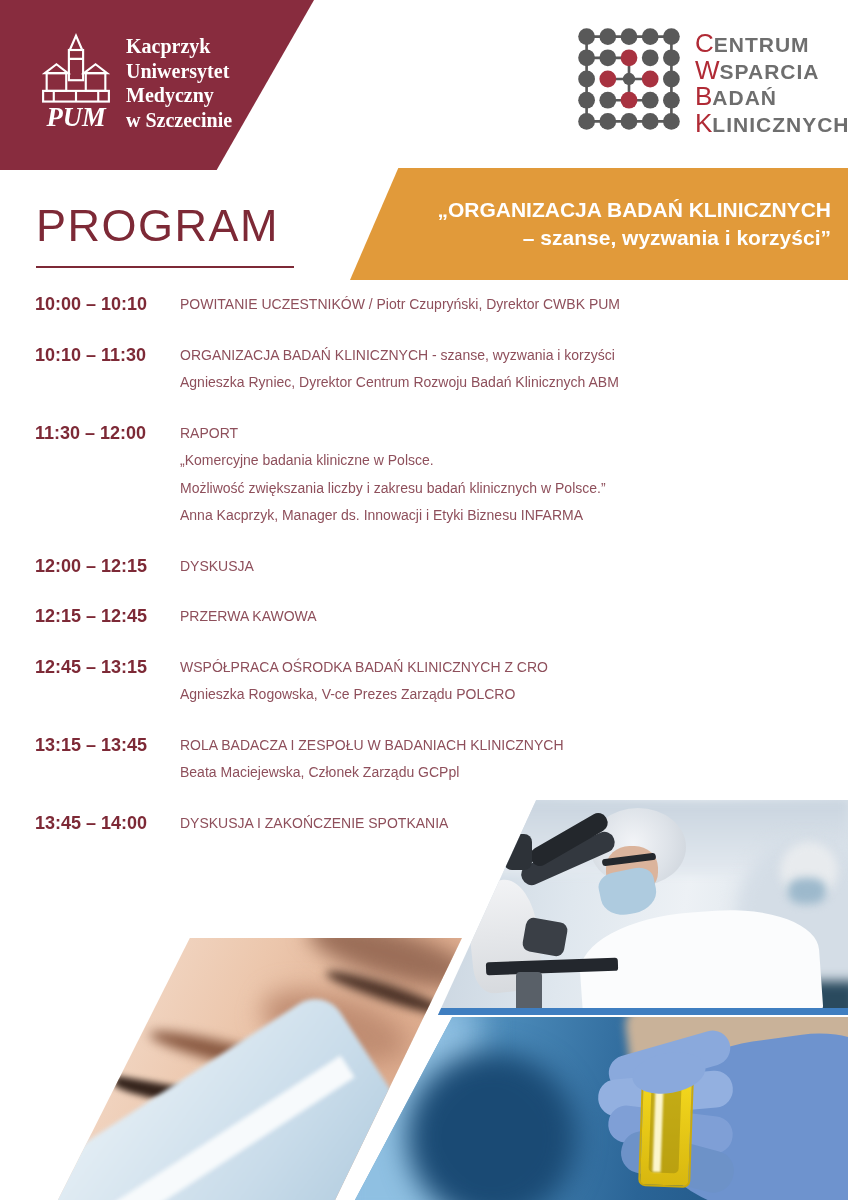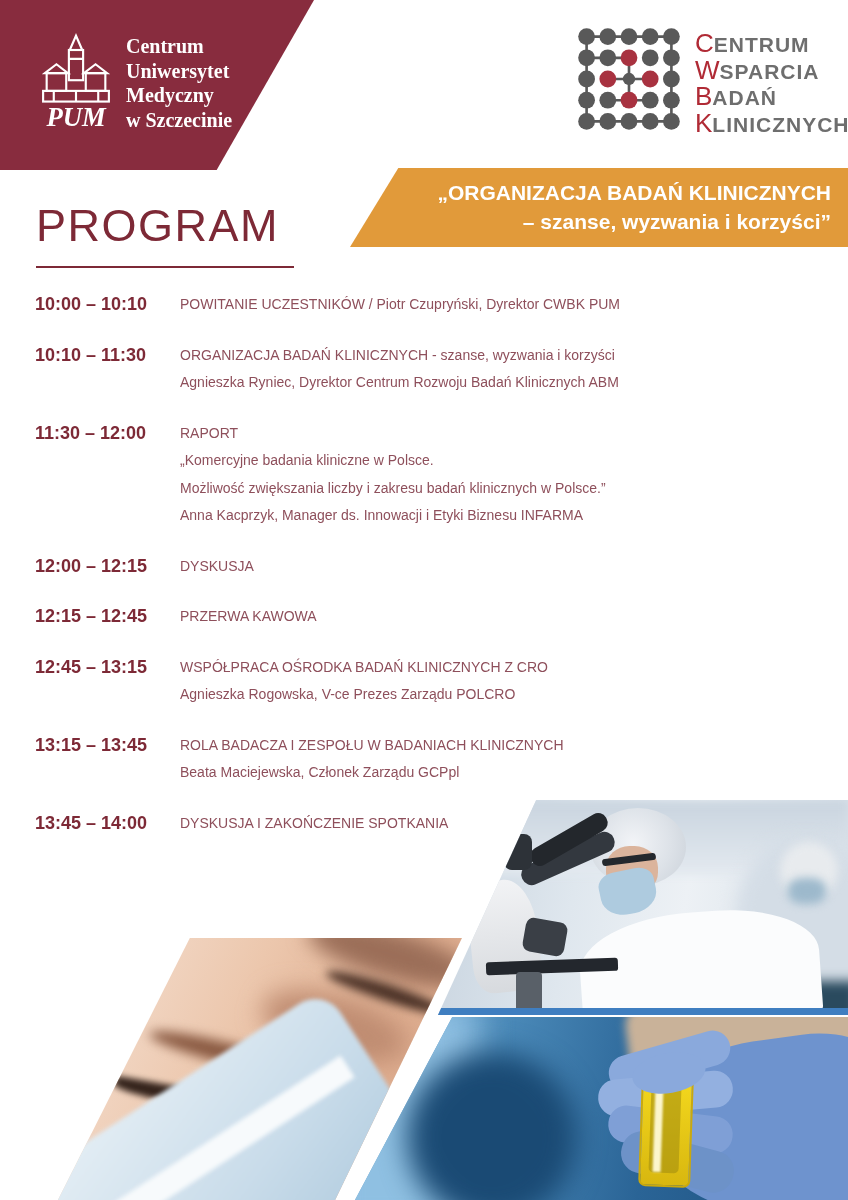--- a/index.html
+++ b/index.html
@@ -21,21 +21,21 @@
   .cwbk-word{height:26.5px;display:flex;align-items:baseline;white-space:nowrap;}
   .cwbk-initial{color:#b02a35;font-size:26px;font-weight:400;}
   .cwbk-rest{color:#6e6e6e;font-size:21px;letter-spacing:1px;font-weight:700;}
 
   
   .program-title{position:absolute;left:36px;top:200px;font-size:45px;font-weight:300;
                  letter-spacing:1.5px;color:#7d2936;}
   .title-underline{position:absolute;left:36px;top:266px;width:258px;height:2px;background:#7d2936;}
 
   
-  .banner{position:absolute;left:350px;top:168px;width:498px;height:79px;background:#e19a3a;
+  .banner{position:absolute;left:350px;top:168px;width:498px;height:112px;background:#e19a3a;
           clip-path:polygon(9.7% 0,100% 0,100% 100%,0 100%);
           display:flex;flex-direction:column;justify-content:center;
           text-align:right;padding-right:0;box-sizing:border-box;}
   .banner div{padding-right:17px;color:#ffffff;font-size:21px;font-weight:bold;line-height:28.5px;}
 
   
   .schedule{position:absolute;left:35px;top:291px;width:778px;}
   .srow{display:flex;margin-bottom:23px;}
   .stime{width:145px;flex:0 0 145px;font-weight:bold;font-size:18px;color:#7d2936;line-height:27.5px;}
   .sdesc{flex:1;font-size:14px;color:#8e4f5b;line-height:27.5px;}
@@ -117,21 +117,21 @@
           <polygon points="54,46 67,36 80,46"></polygon>
           <rect x="56" y="46" width="22" height="20"></rect>
           <rect x="8" y="66" width="74" height="12"></rect>
           <line x1="20" y1="66" x2="20" y2="78"></line>
           <line x1="45" y1="66" x2="45" y2="78"></line>
           <line x1="70" y1="66" x2="70" y2="78"></line>
         </g>
         <text x="45" y="106" text-anchor="middle" fill="#ffffff" font-family="Liberation Serif, serif" font-size="30" font-style="italic" font-weight="bold">PUM</text>
       </svg>
       <div class="pum-text" id="pum-lines">
-          <div>Centrum</div>
+          <div>Kacprzyk</div>
           <div>Uniwersytet</div>
           <div>Medyczny</div>
           <div>w Szczecinie</div>
         </div>
     </div>
   </div>
 
   <div class="cwbk">
     <svg class="cwbk-grid" id="dot-grid" viewBox="0 0 120 120">
       <g stroke="#595959" stroke-width="3">

